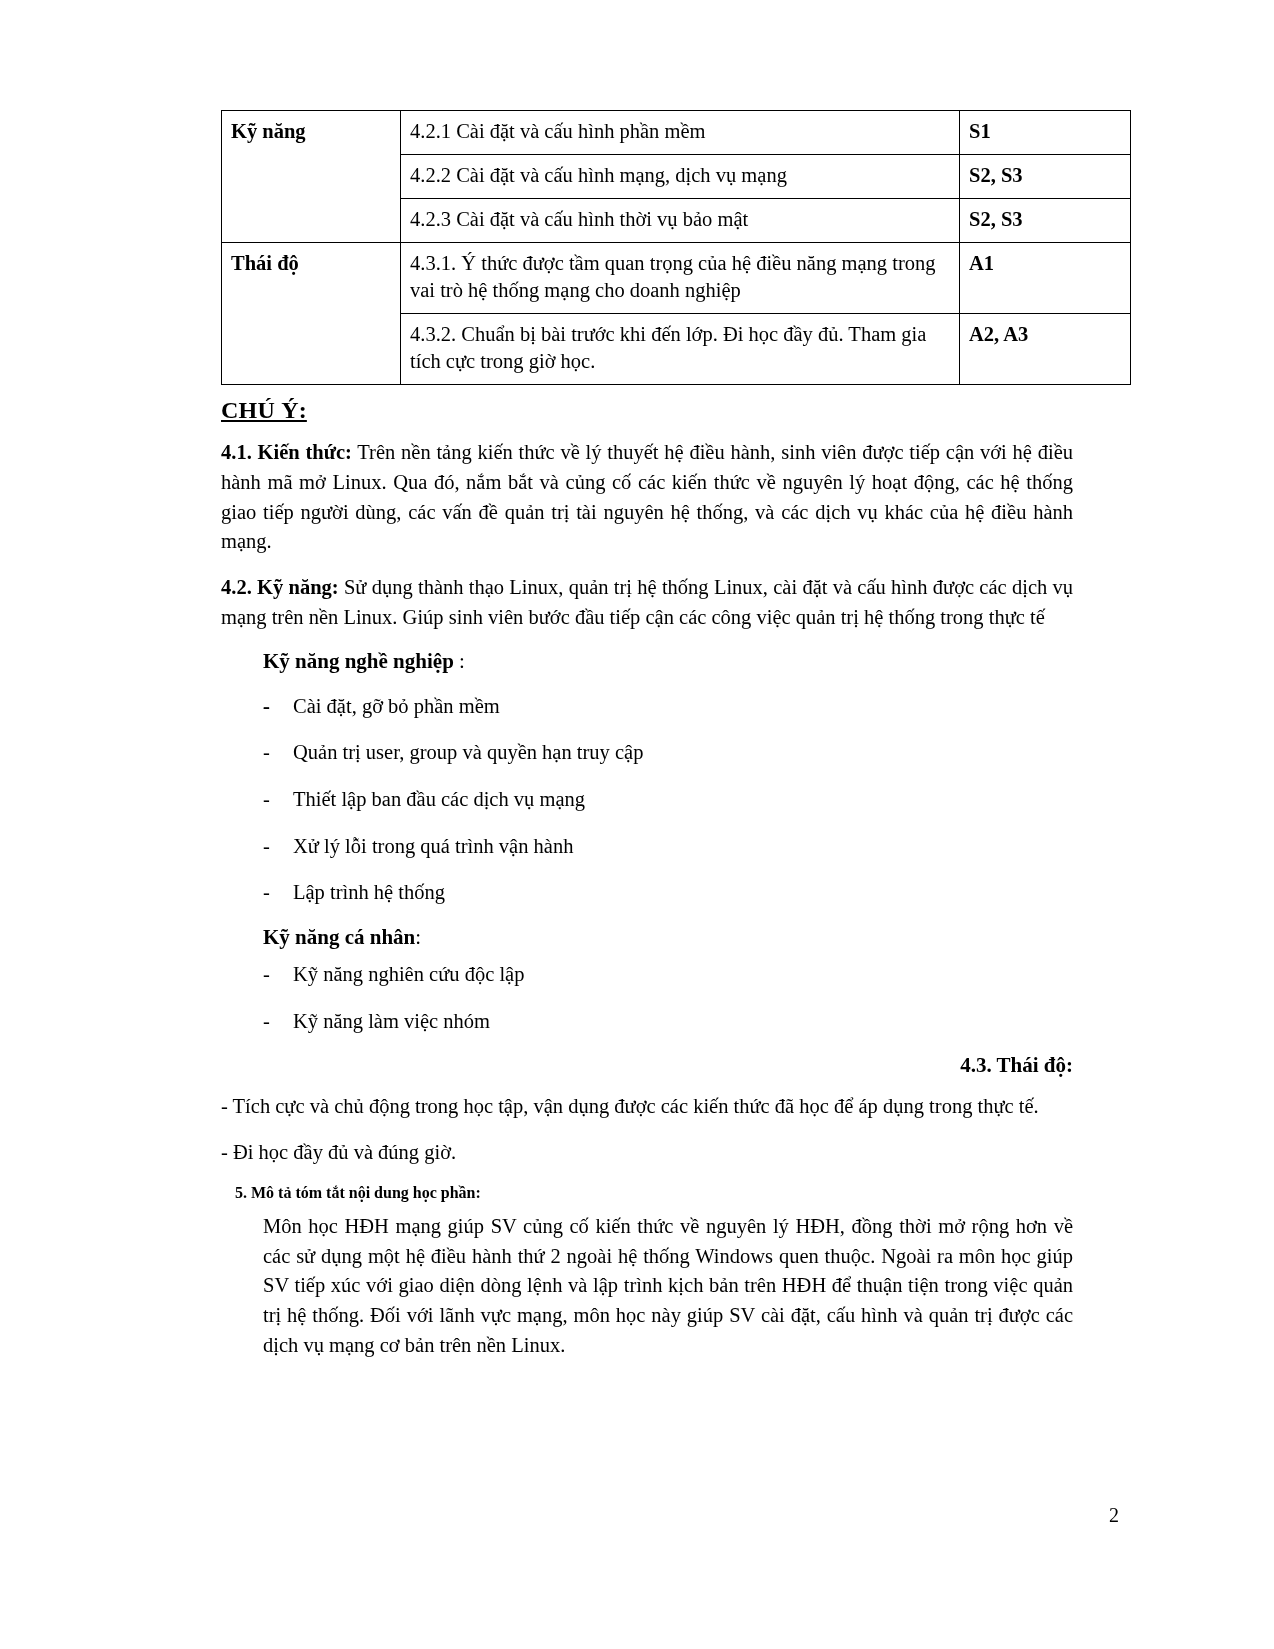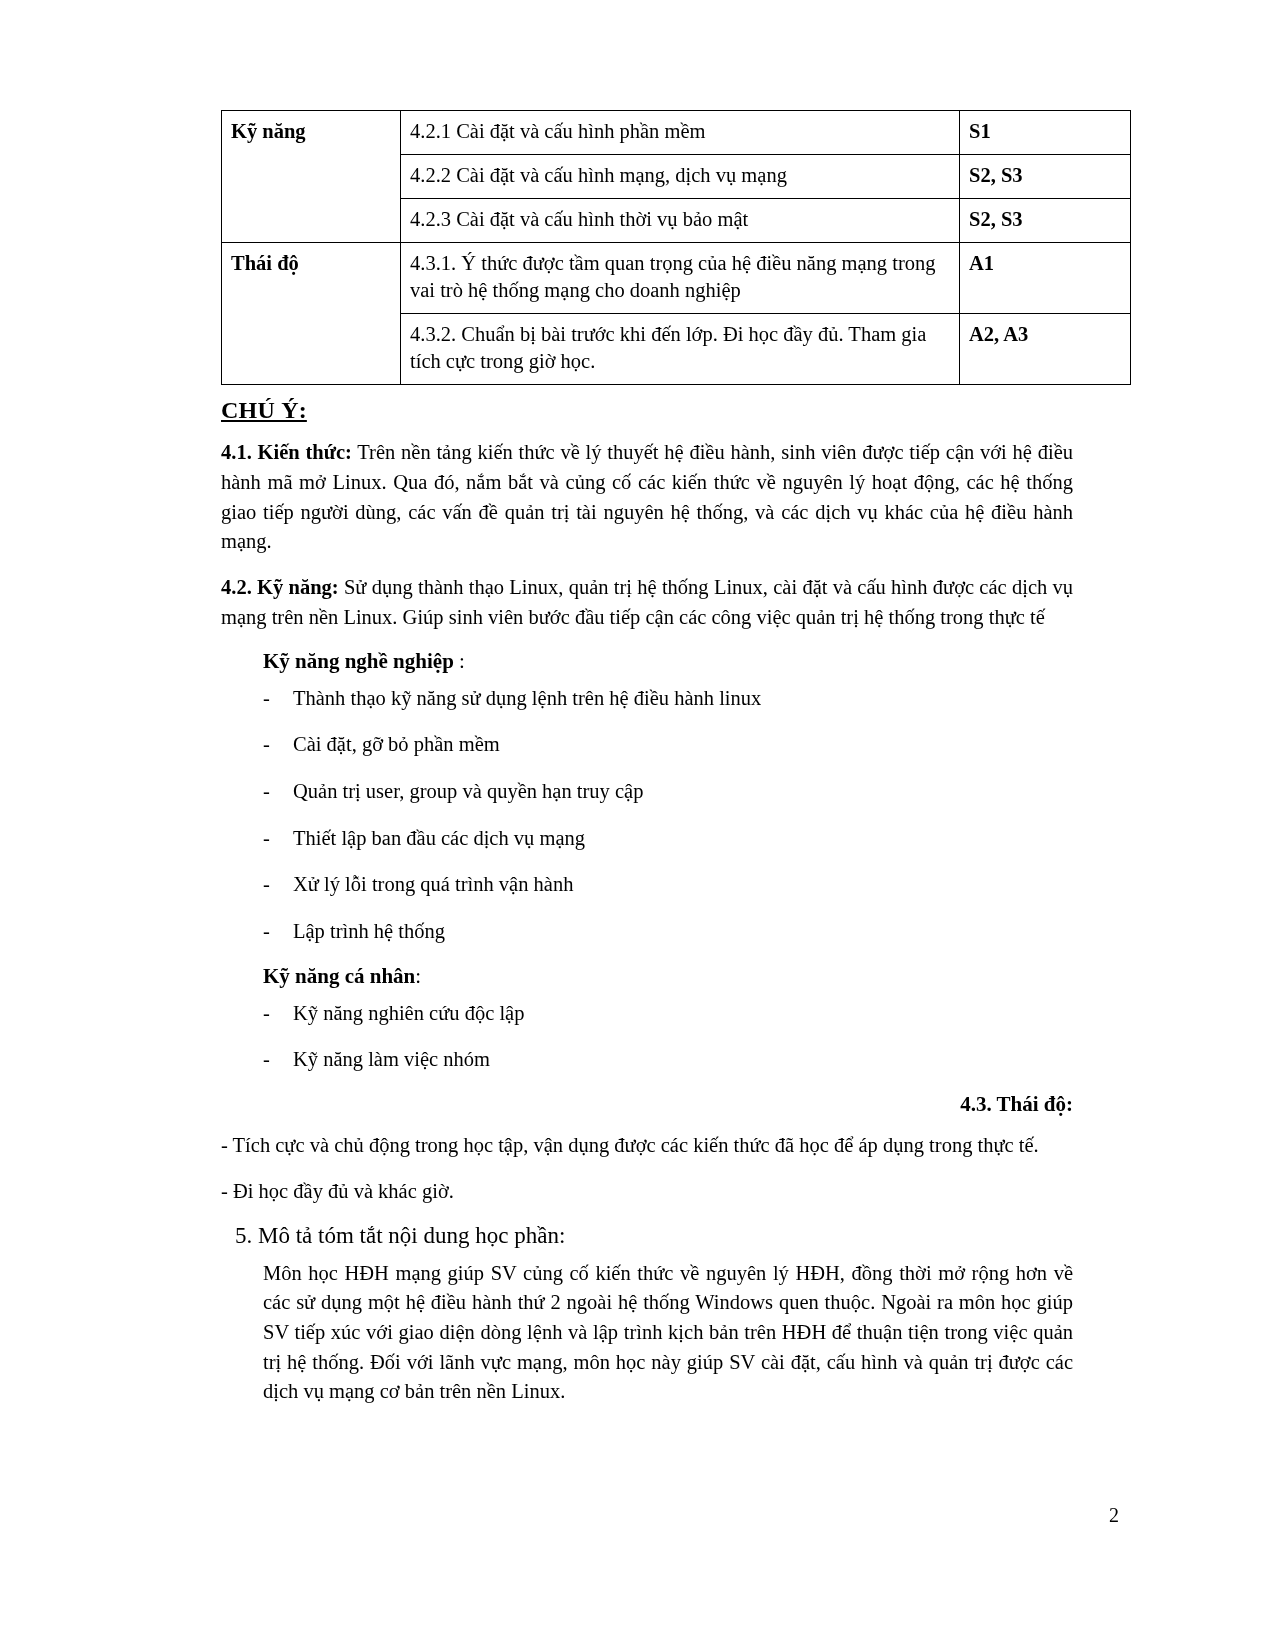--- a/index.html
+++ b/index.html
@@ -94,22 +94,22 @@
     margin: 10px 0 14px 0;
     text-align: right;
   }
   .tick {
     font-size: 20.5px;
     line-height: 1.45;
     text-align: justify;
     margin: 0 0 16px 0;
   }
   .h-sec5 {
-    font-weight: normal;
-    font-size: 23px;
+    font-weight: bold;
+    font-size: 16px;
     margin: 16px 0 10px 14px;
   }
   .body-indent {
     font-size: 20.5px;
     line-height: 1.45;
     text-align: justify;
     margin: 0 0 0 42px;
     width: 810px;
   }
   .pagenum {
@@ -156,39 +156,39 @@
       <span class="h-chuy">CHÚ Ý:</span>
     </div>
 
     <p class="para"><b>4.1. Kiến thức:</b><span> Trên nền tảng kiến thức về lý thuyết hệ điều hành, sinh viên được tiếp cận với hệ điều hành mã mở Linux. Qua đó, nắm bắt và củng cố các kiến thức về nguyên lý hoạt động, các hệ thống giao tiếp người dùng, các vấn đề quản trị tài nguyên hệ thống, và các dịch vụ khác của hệ điều hành mạng.</span></p>
 
     <p class="para"><b>4.2. Kỹ năng:</b><span> Sử dụng thành thạo Linux, quản trị hệ thống Linux, cài đặt và cấu hình được các dịch vụ mạng trên nền Linux. Giúp sinh viên bước đầu tiếp cận các công việc quản trị hệ thống trong thực tế</span></p>
 
     <div class="sub-head"><span>Kỹ năng nghề nghiệp</span><span class="plain"> :</span></div>
 
     <ul class="dashlist">
-      <li><span class="dash">-</span><span>Thành thạo kỹ năng sử dụng lệnh trên hệ điều hành linux</span></li>
+      <li><span class="dash">-</span></li>
       <li><span class="dash">-</span><span>Cài đặt, gỡ bỏ phần mềm</span></li>
       <li><span class="dash">-</span><span>Quản trị user, group và quyền hạn truy cập</span></li>
       <li><span class="dash">-</span><span>Thiết lập ban đầu các dịch vụ mạng</span></li>
       <li><span class="dash">-</span><span>Xử lý lỗi trong quá trình vận hành</span></li>
       <li><span class="dash">-</span><span>Lập trình hệ thống</span></li>
     </ul>
 
     <div class="sub-head"><span>Kỹ năng cá nhân</span><span class="plain">:</span></div>
 
     <ul class="dashlist">
       <li><span class="dash">-</span><span>Kỹ năng nghiên cứu độc lập</span></li>
       <li><span class="dash">-</span><span>Kỹ năng làm việc nhóm</span></li>
     </ul>
 
     <div class="h-num">4.3. Thái độ:</div>
 
     <p class="tick">- Tích cực và chủ động trong học tập, vận dụng được các kiến thức đã học để áp dụng trong thực tế.</p>
-    <p class="tick">- Đi học đầy đủ và khác giờ.</p>
+    <p class="tick">- Đi học đầy đủ và đúng giờ.</p>
 
     <div class="h-sec5">5. Mô tả tóm tắt nội dung học phần:</div>
     <p class="body-indent">Môn học HĐH mạng giúp SV củng cố kiến thức về nguyên lý HĐH, đồng thời mở rộng hơn về các sử dụng một hệ điều hành thứ 2 ngoài hệ thống Windows quen thuộc. Ngoài ra môn học giúp SV tiếp xúc với giao diện dòng lệnh và lập trình kịch bản trên HĐH để thuận tiện trong việc quản trị hệ thống. Đối với lãnh vực mạng, môn học này giúp SV cài đặt, cấu hình và quản trị được các dịch vụ mạng cơ bản trên nền Linux.</p>
 
   </div>
 
   <div class="pagenum">2</div>
 </div>
 
 </body></html>

